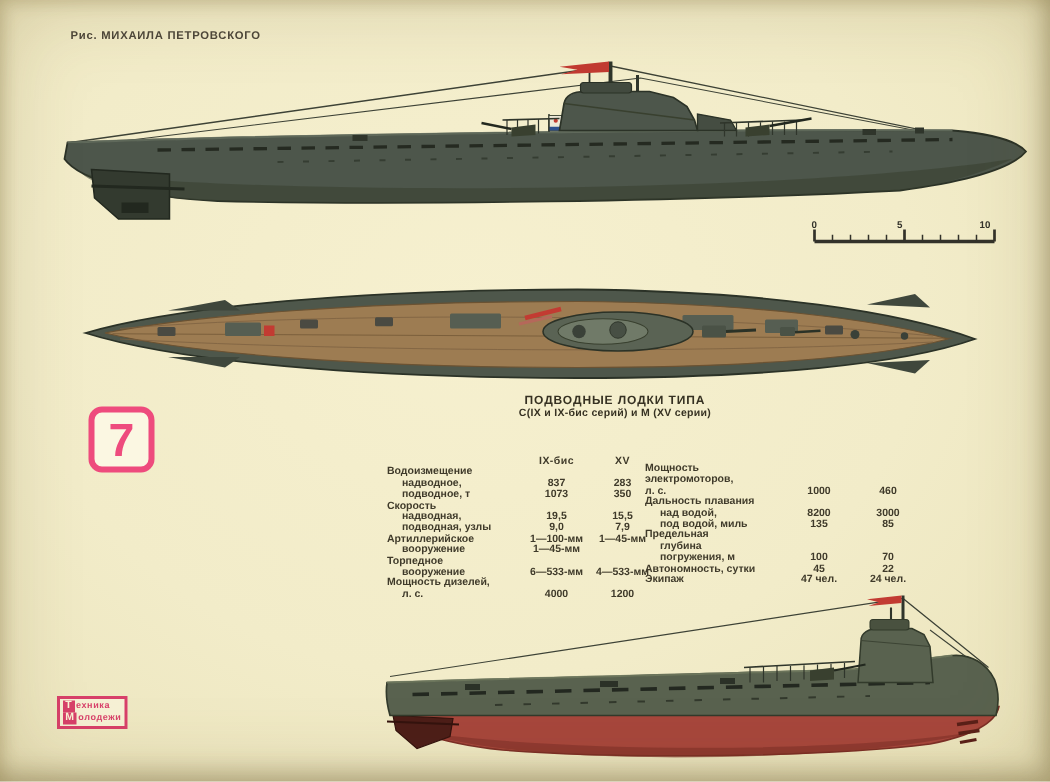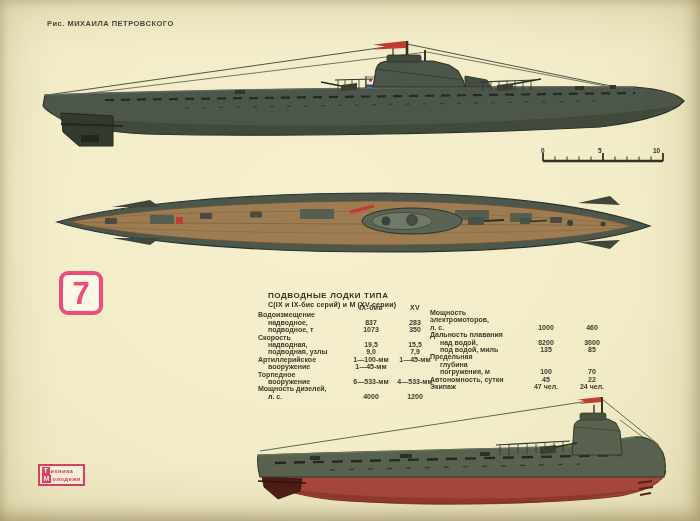--- a/index.html
+++ b/index.html
@@ -15,21 +15,21 @@
                 inset -5px -7px 14px rgba(80,65,25,.28),
                 inset 3px 3px 10px rgba(120,100,40,.18);
   }
   .credit{position:absolute;left:47px;top:19px;font-size:7.5px;font-weight:700;letter-spacing:.5px;color:#4c463a;}
   .abs{position:absolute;}
   
   .badge{position:absolute;left:59px;top:271px;width:36px;height:36px;border:4px solid #ee4b7d;border-radius:9px;
     background:#fbf7e2;display:flex;align-items:center;justify-content:center;
     color:#ee4b7d;font-size:31px;font-weight:700;line-height:1;}
   .consultant{position:absolute;left:112px;top:277px;font-size:8px;font-weight:700;line-height:11px;color:#3f3a2a;}
-  .title{position:absolute;left:268px;top:291px;width:284px;text-align:left;color:#363122;}
+  .title{position:absolute;left:268px;top:262px;width:284px;text-align:center;color:#363122;}
   .title .t1{font-size:8px;font-weight:700;letter-spacing:.6px;}
   .title .t2{font-size:7px;font-weight:700;letter-spacing:.2px;margin-top:1px;}
   
   .spec{position:absolute;font-size:7px;font-weight:700;color:#3f3a2a;}
   .spec-left{left:258px;top:304px;}
   .spec-right{left:430px;top:309px;}
   .spec-row{display:grid;line-height:7.4px;white-space:nowrap;}
   .spec-left .spec-row{grid-template-columns:88px 50px 38px;}
   .spec-right .spec-row{grid-template-columns:92px 48px 44px;}
   .spec .lbl{text-align:left;}

